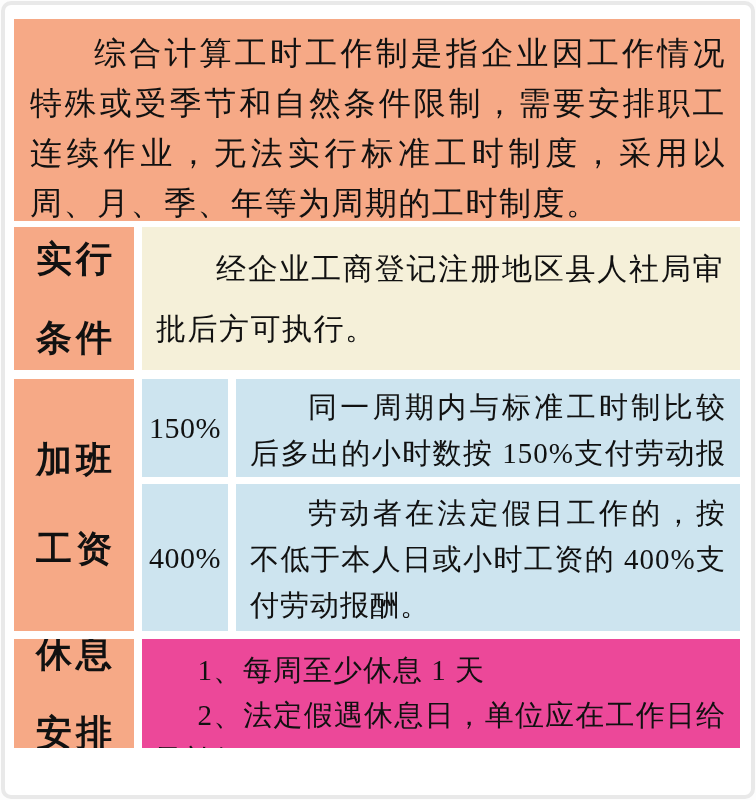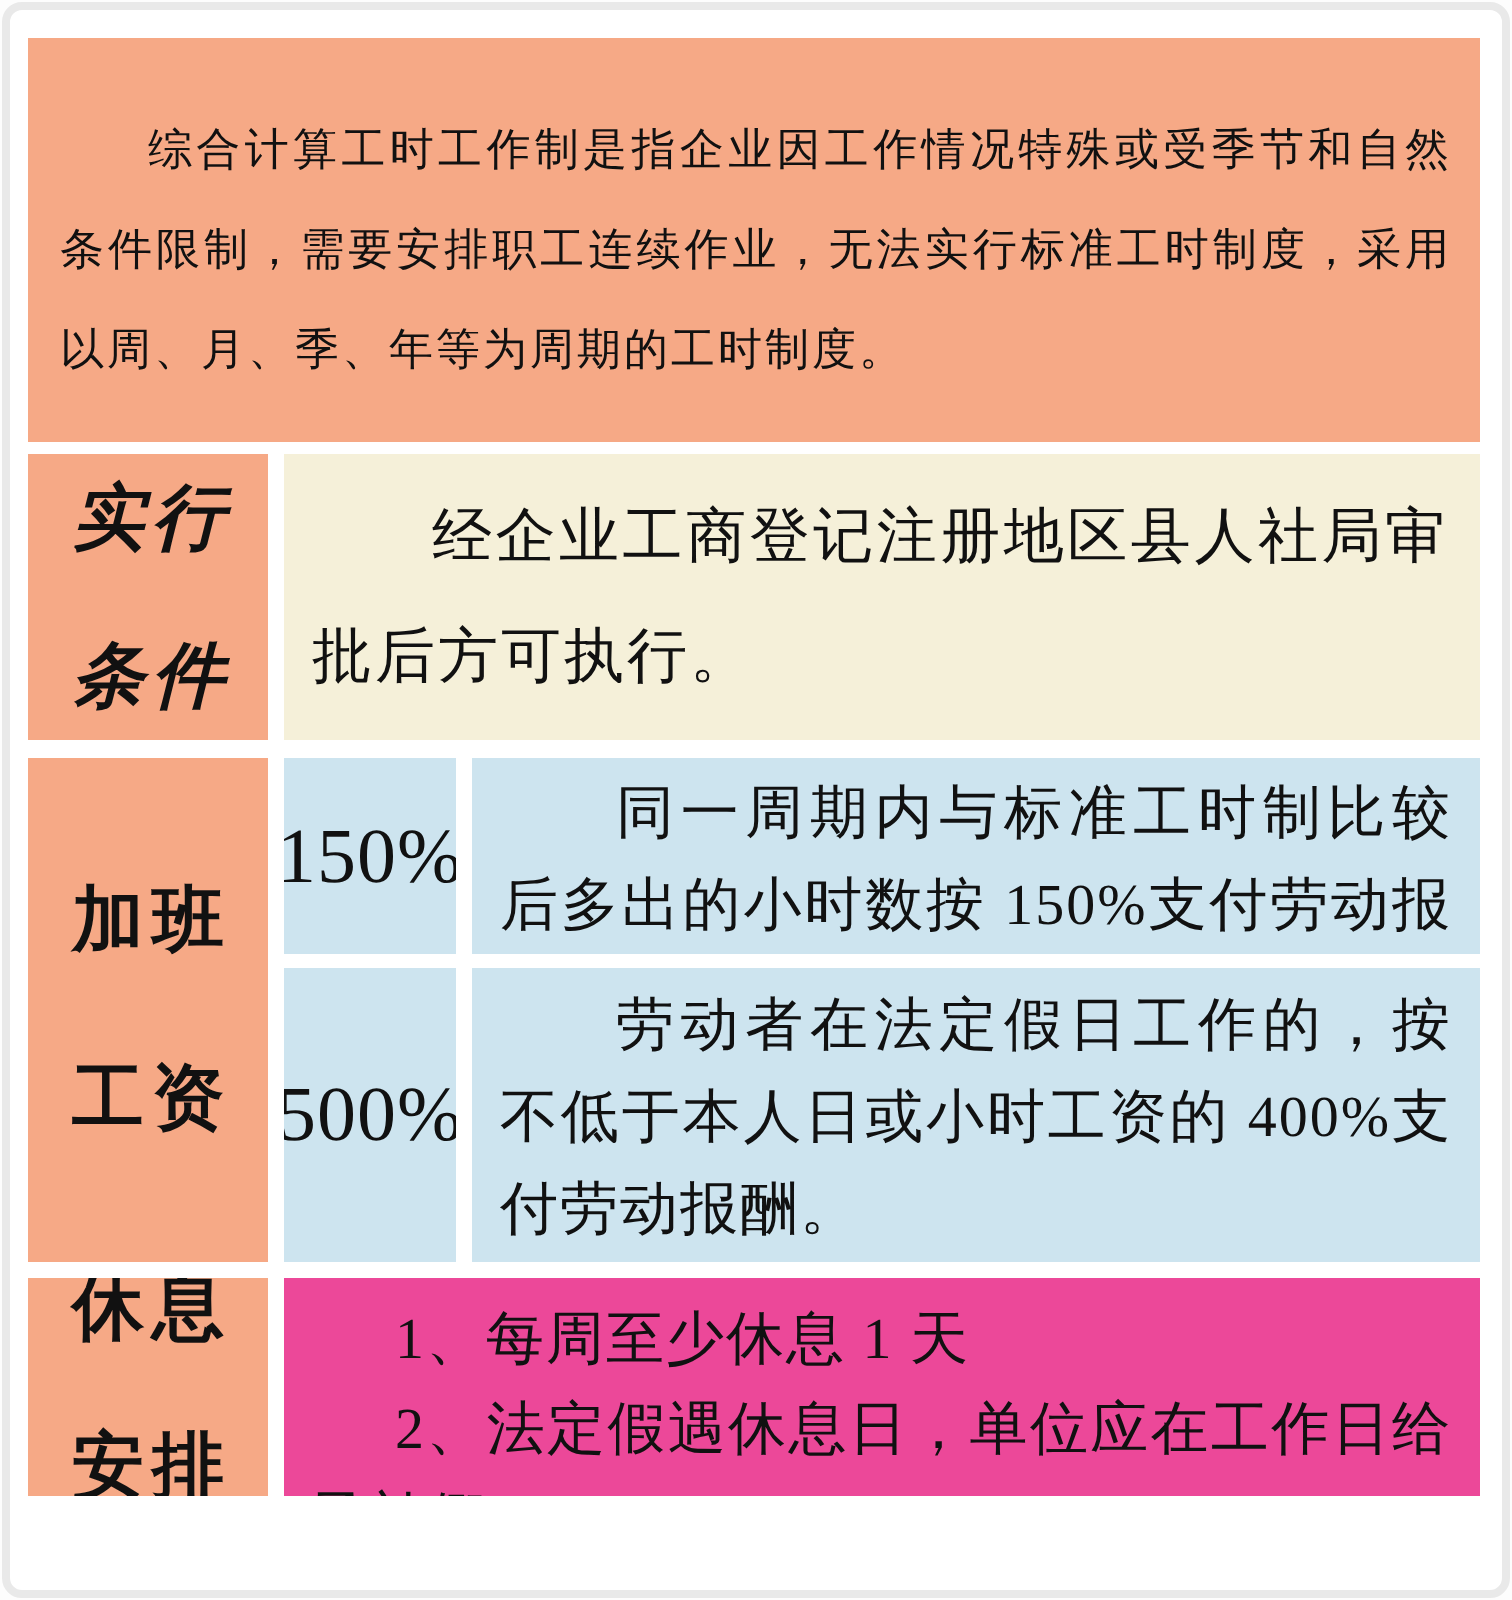--- a/index.html
+++ b/index.html
@@ -30,23 +30,23 @@
   .cream  { background: #f5f0d9; }
   .blue   { background: #cde4ef; }
   .gray   { background: #ec4899; }
 
   
   .intro-block {
     height: 202px;
     margin-bottom: 6px;
   }
   .intro-block p {
-    font-size: 22px;
+    font-size: 32px;
     line-height: 50px;
-    padding: 31px 14px 0 16px;
+    padding: 9px 14px 0 16px;
     text-indent: 2em;
     text-align: justify;
     letter-spacing: 1.5px;
   }
 
   
   .row { display: flex; }
   .label-cell {
     width: 120px;
     flex: 0 0 120px;
@@ -57,21 +57,21 @@
     justify-content: center;
     font-size: 36px;
     font-weight: bold;
     letter-spacing: 4px;
     text-indent: 4px;
   }
   .content-cell { flex: 1 1 auto; }
 
   
   .row-conditions { height: 143px; margin-bottom: 9px; }
-  .row-conditions .label-cell { gap: 30px; font-style: italic; }
+  .row-conditions .label-cell { gap: 30px; }
   .row-conditions .content-cell p {
     font-size: 30px;
     line-height: 60px;
     padding: 12px 16px 0 14px;
     text-indent: 2em;
     text-align: justify;
     letter-spacing: 1.5px;
   }
 
   
@@ -85,21 +85,21 @@
   .subrow { display: flex; }
   .subrow-150 { height: 98px; margin-bottom: 7px; }
   .subrow-300 { height: 147px; }
   .rate-cell {
     width: 86px;
     flex: 0 0 86px;
     margin-right: 8px;
     display: flex;
     align-items: center;
     justify-content: center;
-    font-size: 39px;
+    font-size: 30px;
     letter-spacing: 0.5px;
   }
   .subrow .content-cell p {
     font-size: 29px;
     line-height: 46px;
     text-indent: 2em;
     text-align: justify;
     letter-spacing: 1px;
   }
   .subrow-150 .content-cell p { padding: 5px 14px 0 14px; }
@@ -146,21 +146,21 @@
         <div class="subrow subrow-150">
           <div class="block blue rate-cell">
             <span>150%</span>
           </div>
           <div class="block blue content-cell">
             <p>同一周期内与标准工时制比较后多出的小时数按 150%支付劳动报酬。</p>
           </div>
         </div>
         <div class="subrow subrow-300">
           <div class="block blue rate-cell">
-            <span>500%</span>
+            <span>400%</span>
           </div>
           <div class="block blue content-cell">
             <p>劳动者在法定假日工作的，按不低于本人日或小时工资的 400%支付劳动报酬。</p>
           </div>
         </div>
       </div>
     </section>
 
     <section class="row row-rest">
       <div class="block salmon label-cell">

